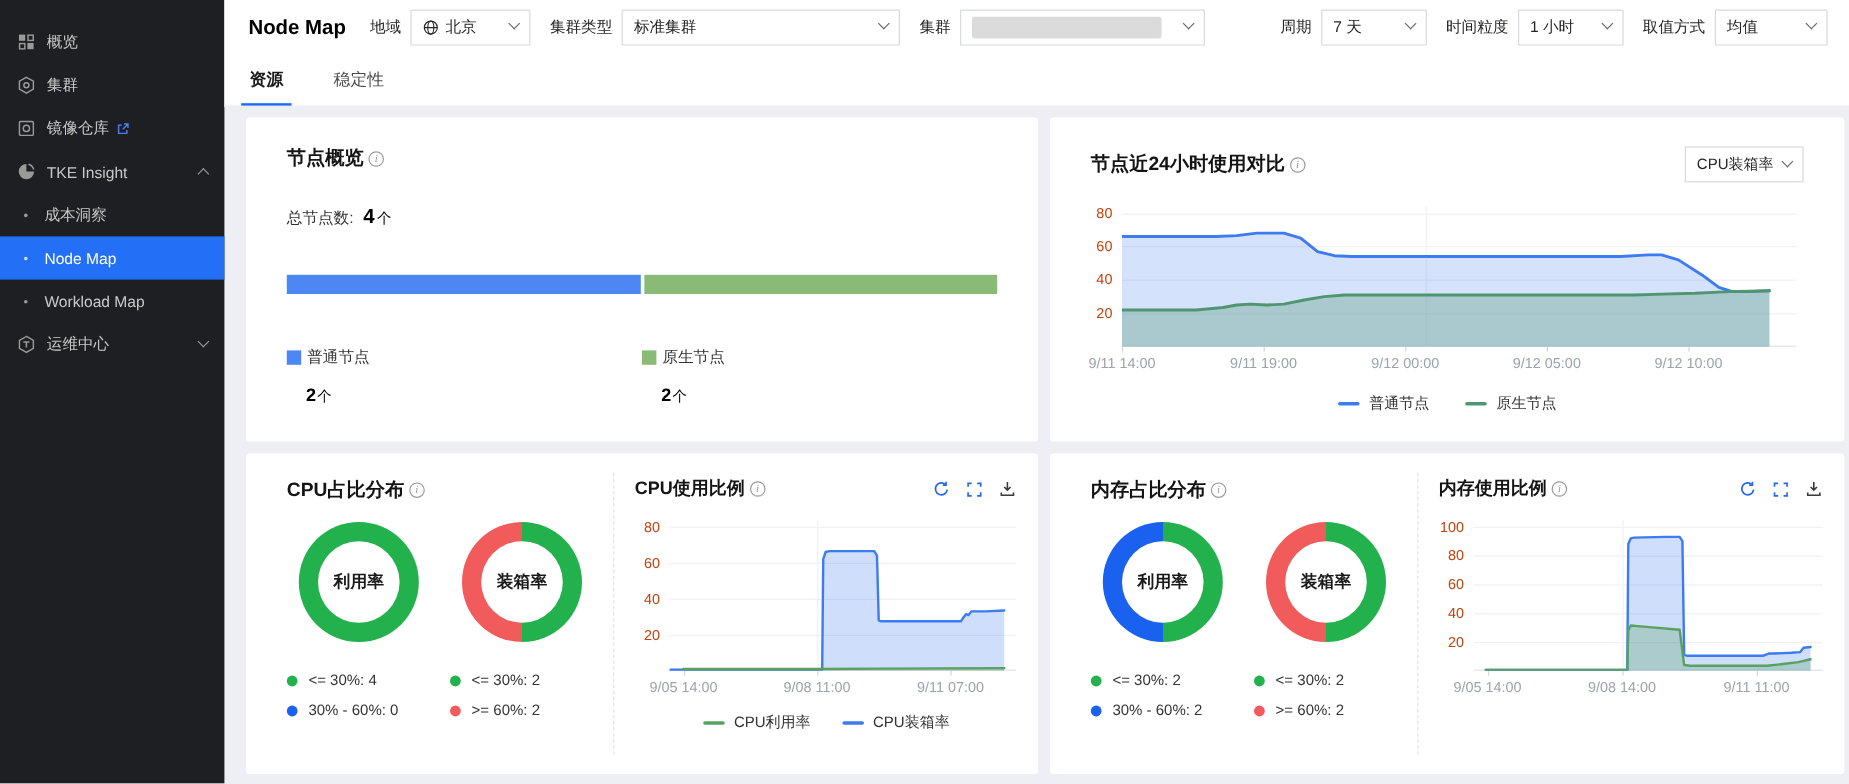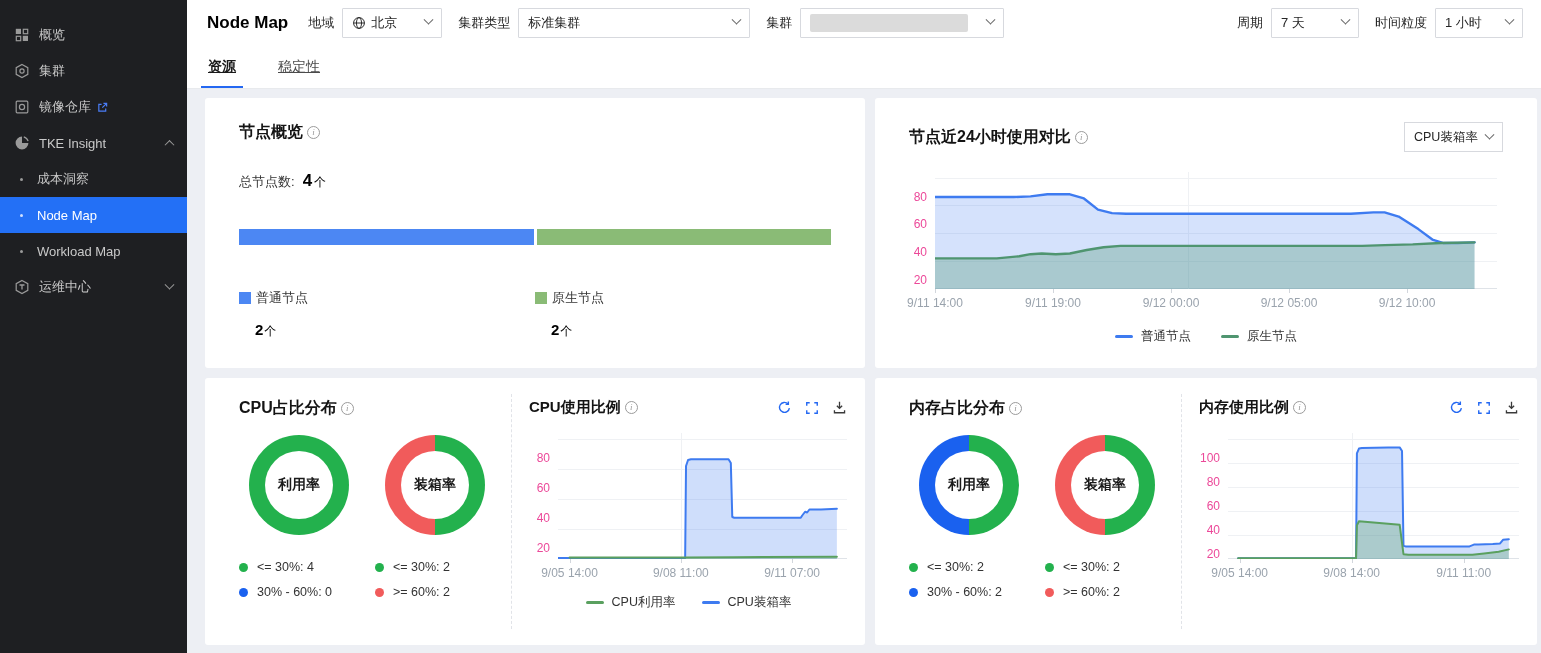--- a/index.html
+++ b/index.html
@@ -38,21 +38,21 @@
   .select .g-icon { display:flex; margin-right:5px; }
   .select .val { white-space:nowrap; }
   .chev { width:7px; height:7px; border-right:1.4px solid #666; border-bottom:1.4px solid #666;
     transform:rotate(45deg) translate(-2px,-2px); margin-left:auto; flex:0 0 auto; }
   .redacted { width:158px; height:18px; background:#dbdbdb; border-radius:2px; }
   .spacer { flex:1; }
 
   .tabbar { height:44px; background:#fff; display:flex; padding-left:20px;
     border-bottom:1px solid #e8eaed; }
   .tab { font-size:14px; color:#4b4b4b; margin-right:40px; display:flex; align-items:center;
-    position:relative; cursor:pointer; padding:0 1px;text-decoration:underline; }
+    position:relative; cursor:pointer; padding:0 1px; }
   .tab.active { color:#1a1a1a; font-weight:bold; }
   .tab.active::after { content:""; position:absolute; left:-6px; right:-6px; bottom:0; height:2px;
     background:#2468f2; }
 
   
   .content { padding:9px 4px 0 18px; }
   .row { display:flex; gap:10px; }
   .row + .row { margin-top:10px; }
   .card { background:#fff; border-radius:3px; }
   .card.c1 { width:660px; height:270px; }
@@ -92,22 +92,22 @@
   .bl-count .v { font-size:15px; font-weight:bold; color:#000; }
   .bl-count .u { font-size:12px; color:#000; margin-left:1px; }
 
   
   .chart-area { position:relative; }
   .chart-area.big { margin:20px 40px 0 60px; height:117px; }
   .chart-area.small { margin:16px 18px 0 46px; height:126px; }
   .grid { position:absolute; left:0; right:0; height:1px; background:#eff1f4; }
   .grid.base { background:#dfe3e8; }
   .vline { position:absolute; top:0; bottom:0; width:1px; background:#eff1f4; }
-  .ylab { position:absolute; width:30px; text-align:right; font-size:12px; color:#ec4899;
-    transform:translateY(-50%);margin-top:19px; }
+  .ylab { position:absolute; width:30px; text-align:right; font-size:12px; color:#c2410c;
+    transform:translateY(-50%); }
   .chart-area.big .ylab { left:-38px; }
   .chart-area.small .ylab { left:-38px; }
   .chart-svg { position:absolute; inset:0; width:100%; height:100%; }
   .tickmark { position:absolute; top:100%; width:1px; height:4px; background:#d2d6dc; }
   .xrow { position:relative; height:16px; margin-top:7px; }
   .xrow.big { margin-left:60px; margin-right:40px; }
   .xrow.small { margin-left:46px; margin-right:18px; }
   .xlab { position:absolute; transform:translateX(-50%); font-size:12px; color:#9aa3ad; white-space:nowrap; }
   .legend { display:flex; justify-content:center; gap:30px; margin-top:16px; }
   .legend.small { margin-top:12px; gap:26px;align-items:flex-end; }
@@ -238,20 +238,27 @@
             <span class="f-label">周期</span>
             <div class="select" style="width: 88px;">
               <span class="val">7 天</span>
               <span class="chev"></span>
             </div>
           </div>
           <div class="filter">
             <span class="f-label">时间粒度</span>
             <div class="select" style="width: 88px;">
               <span class="val">1 小时</span>
+              <span class="chev"></span>
+            </div>
+          </div>
+          <div class="filter">
+            <span class="f-label">取值方式</span>
+            <div class="select" style="width: 94px;">
+              <span class="val">均值</span>
               <span class="chev"></span>
             </div>
           </div>
         </div>
     </header>
     <div class="tabbar" id="tabbar">
         <div class="tab active">资源</div>
         <div class="tab">稳定性</div>
       </div>
     <div class="content">

